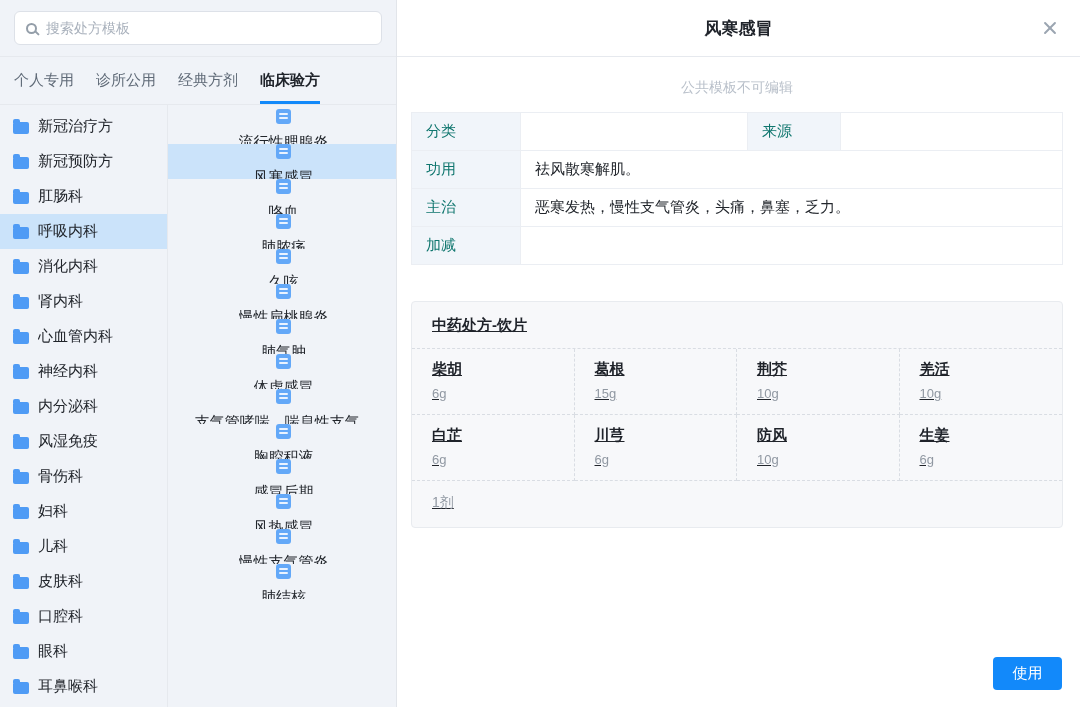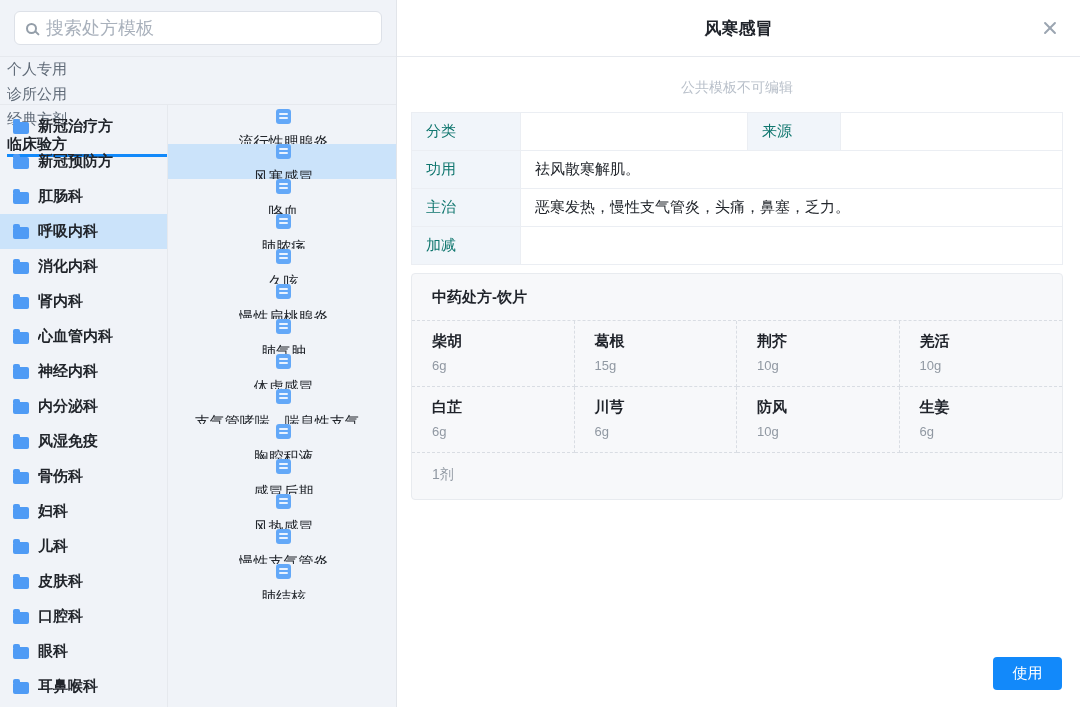--- a/index.html
+++ b/index.html
@@ -20,40 +20,40 @@
     height:34px; background:#fff; border:1px solid #dde1e8; border-radius:6px;
     display:flex; align-items:center; padding:0 11px;
   }
   .search-icon { width:11px; height:11px; border:2px solid #949ea9; border-radius:50%; position:relative; flex:none; }
   .search-icon::after {
     content:""; position:absolute; width:2px; height:6px; background:#949ea9;
     right:-3px; bottom:-4px; transform:rotate(-45deg); border-radius:1px;
   }
   .search-box input {
     border:none; outline:none; background:transparent; margin-left:9px;
-    font-size:18px; width:100%; color:#21252b;
+    font-size:14px; width:100%; color:#21252b;
     font-family:"Liberation Sans","DejaVu Sans",sans-serif;
   }
   .search-box input::placeholder { color:#a9b1bc; }
 
-  .tabs { height:48px; display:flex; align-items:stretch; padding:0 7px; border-bottom:1px solid #e6e9ee;flex-direction:column; }
+  .tabs { height:48px; display:flex; align-items:stretch; padding:0 14px; border-bottom:1px solid #e6e9ee; }
   .tab {
     display:flex; align-items:center; margin-right:22px; color:#5f6a77;
     border-bottom:3px solid transparent; padding-top:3px; cursor:pointer; white-space:nowrap;
   }
   .tab.active { color:#1f232a; font-weight:700; border-bottom-color:#1289fa; }
 
   .lists { flex:1; display:flex; min-height:0; overflow:hidden; }
   .category-list { width:168px; min-width:168px; border-right:1px solid #e6e9ee; padding-top:4px; overflow:hidden; }
   .template-list { flex:1; padding-top:4px; overflow:hidden; }
   .cat-item, .tpl-item {
     height:35px; display:flex; align-items:center; gap:9px; cursor:pointer;
     white-space:nowrap; overflow:hidden;
   }
-  .cat-item { padding:0 10px 0 13px;font-weight:bold; }
+  .cat-item { padding:0 10px 0 13px; }
   .tpl-item { padding:0 10px 0 13px;flex-direction:column; }
   .cat-item.selected, .tpl-item.selected { background:#cbe3fa; }
   .item-label { overflow:hidden; text-overflow:ellipsis; }
 
   .folder-icon { width:16px; height:12px; background:#4f9bf5; border-radius:2px; position:relative; flex:none; margin-top:2px; }
   .folder-icon::before {
     content:""; position:absolute; top:-3px; left:0; width:7px; height:4px;
     background:#4f9bf5; border-radius:2px 2px 0 0;
   }
   .doc-icon { width:15px; height:15px; background:#63a8f8; border-radius:3px; position:relative; flex:none; }
@@ -85,21 +85,21 @@
   table.info-table { width:100%; border-collapse:collapse; table-layout:fixed; }
   table.info-table td {
     border:1px solid #ebeef3; height:38px; padding:8px 14px;
     font-size:15px; vertical-align:middle;
   }
   td.lbl { background:#f1f5fa; color:#0f766e; }
   td.val { background:#fff; color:#22262c; }
   col.c-lbl1 { width:109px; } col.c-val1 { width:227px; }
   col.c-lbl2 { width:93px; }  col.c-val2 { width:auto; }
 
-  .rx-box { margin-top:8px; background:#f7f8fa; border:1px solid #e8ebef; border-radius:4px; overflow:hidden; }
+  .rx-box { margin-top:36px; background:#f7f8fa; border:1px solid #e8ebef; border-radius:4px; overflow:hidden;text-decoration:underline; }
   .rx-title { font-weight:700; font-size:15px; color:#1f232a; padding:14px 20px 13px; border-bottom:1px dashed #d9dde3; }
   .rx-grid { display:grid; grid-template-columns:repeat(4,1fr); }
   .herb { padding:11px 20px 13px; border-right:1px dashed #d9dde3; border-bottom:1px dashed #d9dde3; }
   .herb:nth-child(4n) { border-right:none; }
   .herb-name { font-weight:700; font-size:15px; color:#1f232a; }
   .herb-dose { font-size:13px; color:#9098a2; margin-top:7px; }
   .rx-footer { padding:13px 20px 15px; font-size:14px; color:#9098a2; }
 
   .dialog-footer { display:flex; justify-content:flex-end; padding:0 18px 17px; }
   .use-btn {

